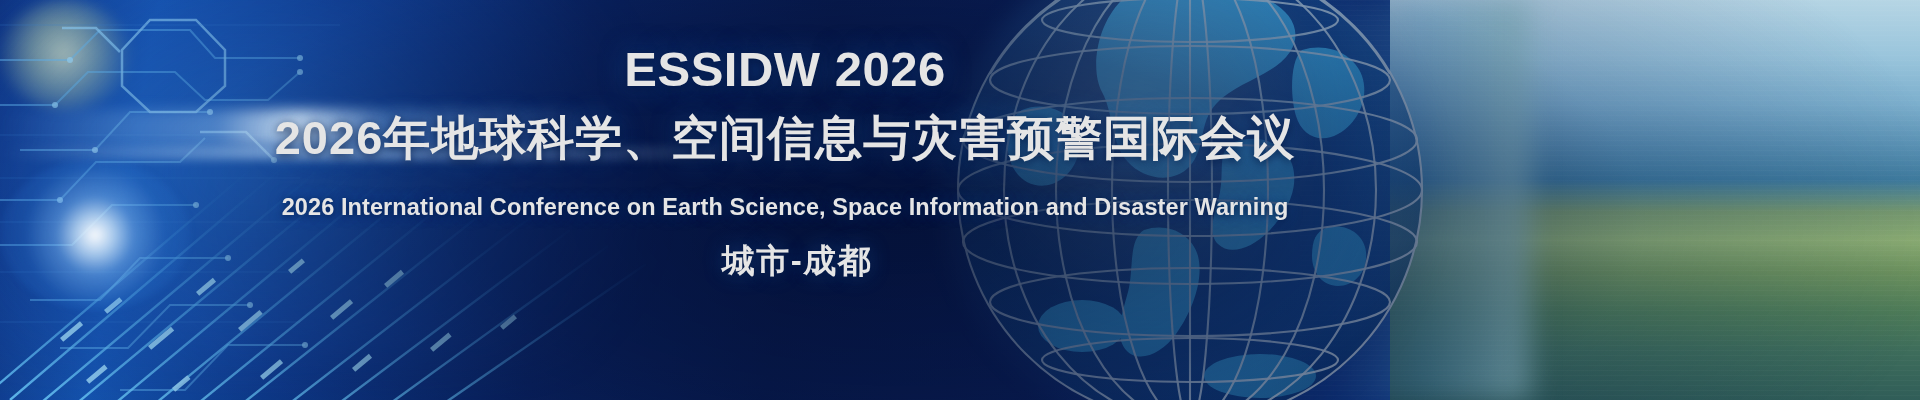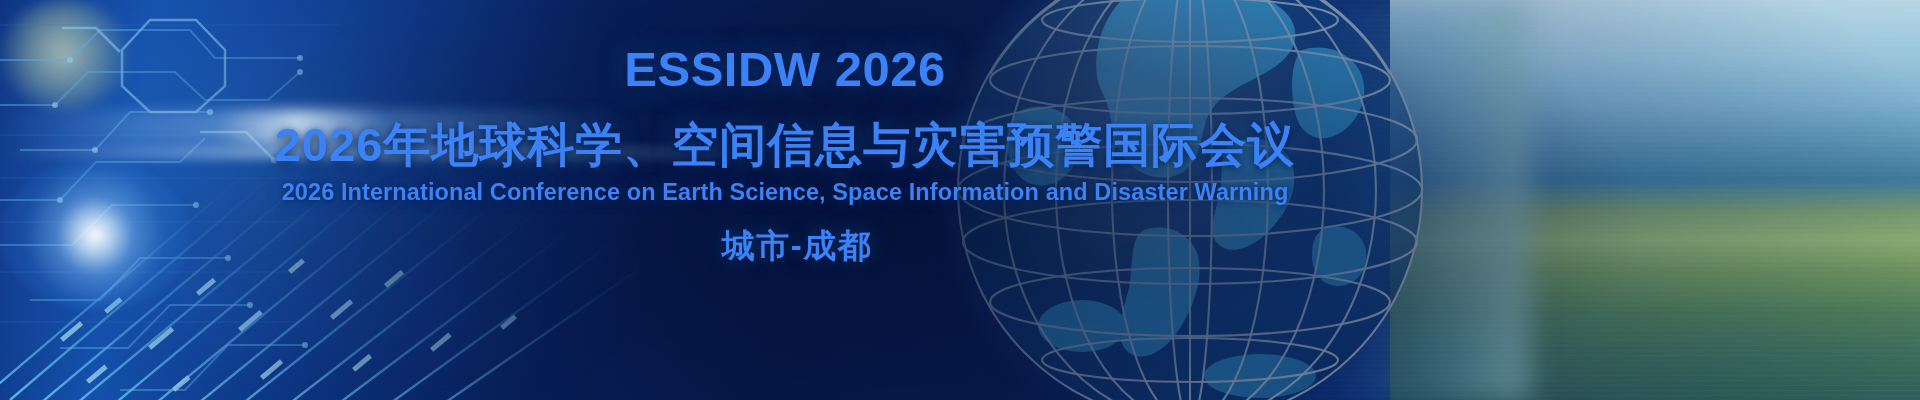--- a/index.html
+++ b/index.html
@@ -158,39 +158,39 @@
   #text-block {
     position: absolute;
     left: 0; top: 0; width: 1570px; height: 400px;
     display: flex;
     flex-direction: column;
     align-items: center;
     justify-content: flex-start;
     padding-top: 44px;
     box-sizing: border-box;
   }
-  .tline { color: #3b82f6; white-space: nowrap; text-align: center; }
+  .tline { color: #e5e5e5; white-space: nowrap; text-align: center; }
 
   #line-acronym {
     font-size: 49px;
     font-weight: bold;
     letter-spacing: 0.5px;
     line-height: 1.05;
     text-shadow: 0 2px 10px rgba(0,20,60,0.75), 0 0 26px rgba(40,110,200,0.5);
   }
   #line-title-cn {
-    margin-top: 24px;
+    margin-top: 17px;
     font-size: 47px;
     font-weight: bold;
     letter-spacing: 1px;
     line-height: 1.1;
     text-shadow: 0 2px 10px rgba(0,20,60,0.8), 0 0 26px rgba(40,110,200,0.45);
   }
   #line-title-en {
-    margin-top: 8px;
+    margin-top: 30px;
     font-size: 23.5px;
     font-weight: bold;
     letter-spacing: 0.1px;
     line-height: 1.15;
     text-shadow: 0 1px 7px rgba(0,20,60,0.85), 0 0 16px rgba(40,110,200,0.4);
   }
   #line-city {
     margin-top: 22px;
     font-size: 33px;
     font-weight: bold;

